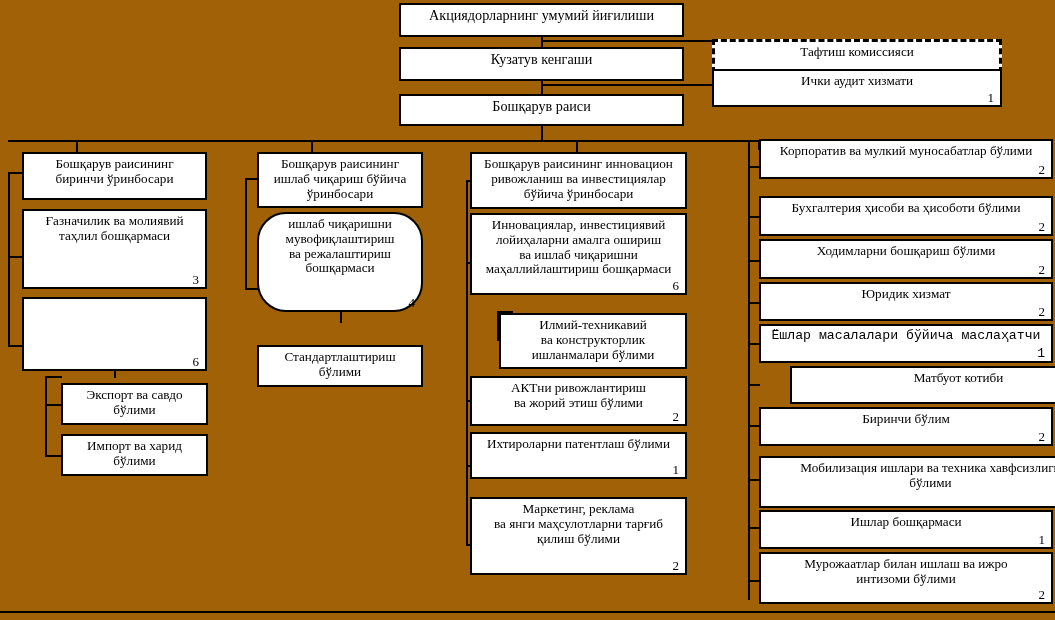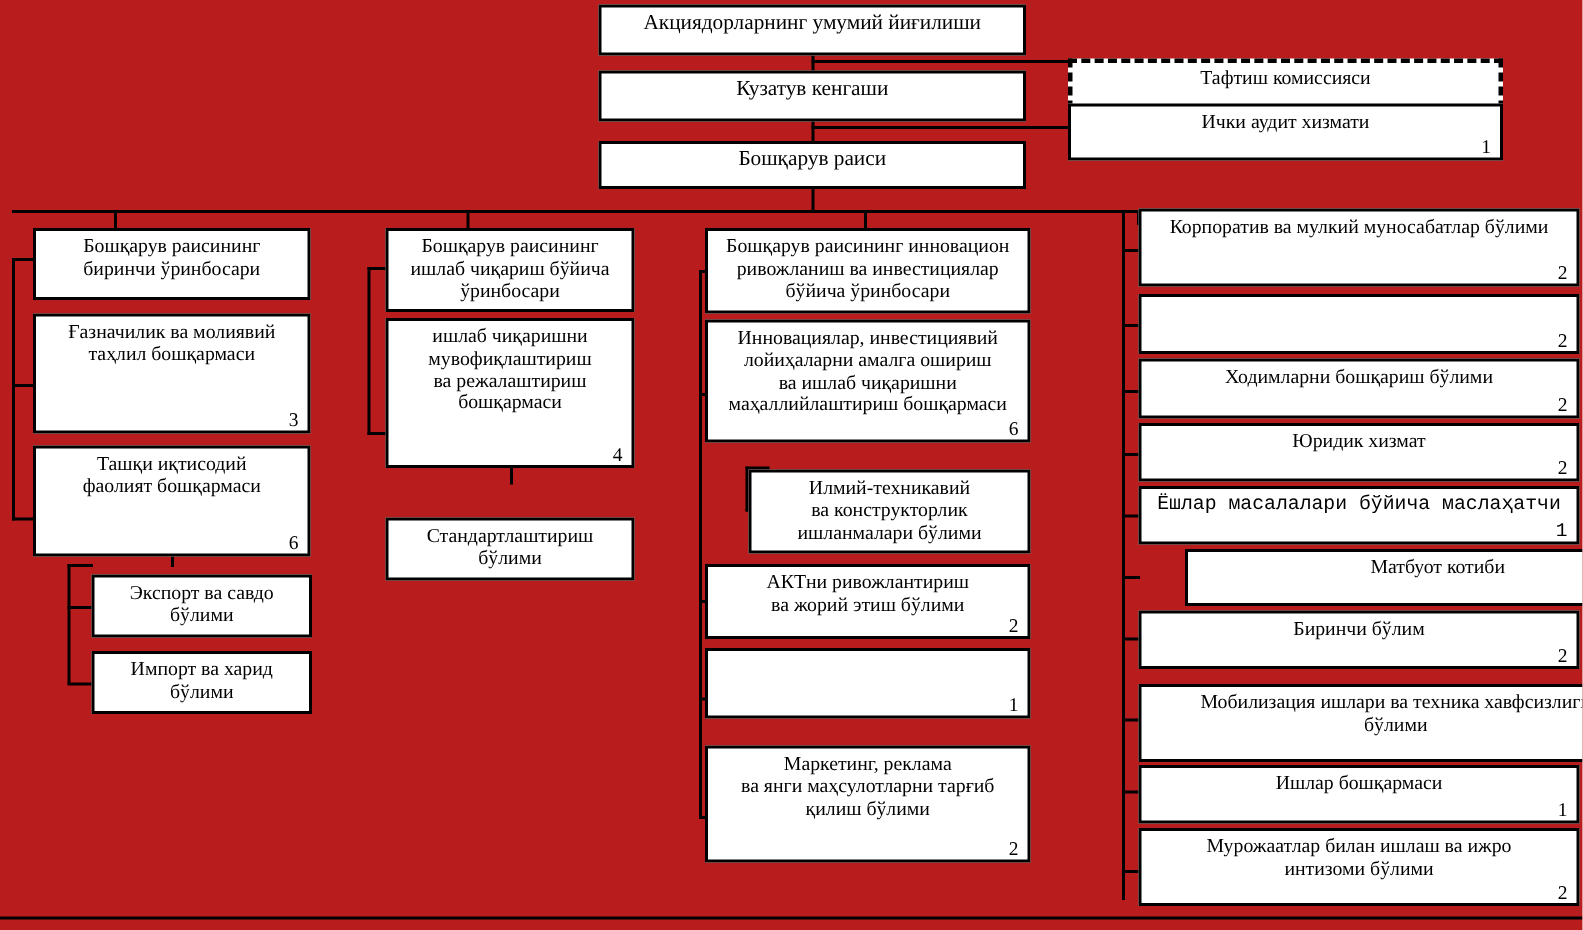--- a/index.html
+++ b/index.html
@@ -4,21 +4,21 @@
 <style>
   html, body {
     margin: 0;
     padding: 0;
     background: #ffffff;
   }
   #canvas {
     position: relative;
     width: 1055px;
     height: 620px;
-    background: #b91c1c;
+    background: #a16207;
     font-family: "Liberation Serif", "DejaVu Serif", serif;
     overflow: hidden;
   }
   .box {
     position: absolute;
     box-sizing: border-box;
     border: 2px solid #000000;
     background: #ffffff;
     text-align: center;
     color: #000000;
@@ -119,22 +119,20 @@
 биринчи ўринбосари</span>
   </div>
 
   <div class="box f13" style="left:22px; top:209px; width:185px; height:80px;">
     <span class="txt">Ғазначилик ва молиявий
 таҳлил бошқармаси</span>
     <span class="cnt">3</span>
   </div>
 
   <div class="box f13" style="left:22px; top:297px; width:185px; height:74px;">
-    <span class="txt">Ташқи иқтисодий
-фаолият бошқармаси</span>
     <span class="cnt">6</span>
   </div>
 
   <div class="box f13" style="left:61px; top:383px; width:147px; height:42px;">
     <span class="txt">Экспорт ва савдо
 бўлими</span>
   </div>
 
   <div class="box f13" style="left:61px; top:434px; width:147px; height:42px;">
     <span class="txt">Импорт ва харид
@@ -145,21 +143,21 @@
   <div class="hline" style="left:245px; top:178px; width:14px;"></div>
   <div class="hline" style="left:245px; top:288px; width:14px;"></div>
   <div class="vline" style="left:340px; top:311px; height:12px;"></div>
 
   <div class="box f13" style="left:257px; top:152px; width:166px; height:56px;">
     <span class="txt">Бошқарув раисининг
 ишлаб чиқариш бўйича
 ўринбосари</span>
   </div>
 
-  <div class="box f13" style="left:257px; top:212px; width:166px; height:100px;">
+  <div class="box f13" style="left:257px; top:212px; width:166px; height:100px;border-radius:29px;">
     <span class="txt">ишлаб чиқаришни
 мувофиқлаштириш
 ва режалаштириш
 бошқармаси</span>
     <span class="cnt">4</span>
   </div>
 
   <div class="box f13" style="left:257px; top:345px; width:166px; height:42px;">
     <span class="txt">Стандартлаштириш
 бўлими</span>
@@ -196,20 +194,21 @@
 ишланмалари бўлими</span>
   </div>
 
   <div class="box f13" style="left:470px; top:376px; width:217px; height:50px;">
     <span class="txt">АКТни ривожлантириш
 ва жорий этиш бўлими</span>
     <span class="cnt">2</span>
   </div>
 
   <div class="box f13" style="left:470px; top:432px; width:217px; height:47px;">
+    <span class="txt">Ихтироларни патентлаш бўлими</span>
     <span class="cnt">1</span>
   </div>
 
   <div class="box f13" style="left:470px; top:497px; width:217px; height:78px;">
     <span class="txt">Маркетинг, реклама
 ва янги маҳсулотларни тарғиб
 қилиш бўлими</span>
     <span class="cnt">2</span>
   </div>
 
@@ -218,26 +217,27 @@
   <div class="hline" style="left:748px; top:216px; width:12px;"></div>
   <div class="hline" style="left:748px; top:260px; width:12px;"></div>
   <div class="hline" style="left:748px; top:302px; width:12px;"></div>
   <div class="hline" style="left:748px; top:343px; width:12px;"></div>
   <div class="hline" style="left:748px; top:384px; width:12px;"></div>
   <div class="hline" style="left:748px; top:425px; width:12px;"></div>
   <div class="hline" style="left:748px; top:479px; width:12px;"></div>
   <div class="hline" style="left:748px; top:527px; width:12px;"></div>
   <div class="hline" style="left:748px; top:580px; width:12px;"></div>
 
-  <div class="box f13" style="left:759px; top:139px; width:294px; height:52px;">
+  <div class="box f13" style="left:759px; top:139px; width:294px; height:40px;">
     <span class="txt">Корпоратив ва мулкий муносабатлар бўлими</span>
     <span class="cnt">2</span>
   </div>
 
   <div class="box f13" style="left:759px; top:196px; width:294px; height:40px;">
+    <span class="txt">Бухгалтерия ҳисоби ва ҳисоботи бўлими</span>
     <span class="cnt">2</span>
   </div>
 
   <div class="box f13" style="left:759px; top:239px; width:294px; height:40px;">
     <span class="txt">Ходимларни бошқариш бўлими</span>
     <span class="cnt">2</span>
   </div>
 
   <div class="box f13" style="left:759px; top:282px; width:294px; height:39px;">
     <span class="txt">Юридик хизмат</span>

